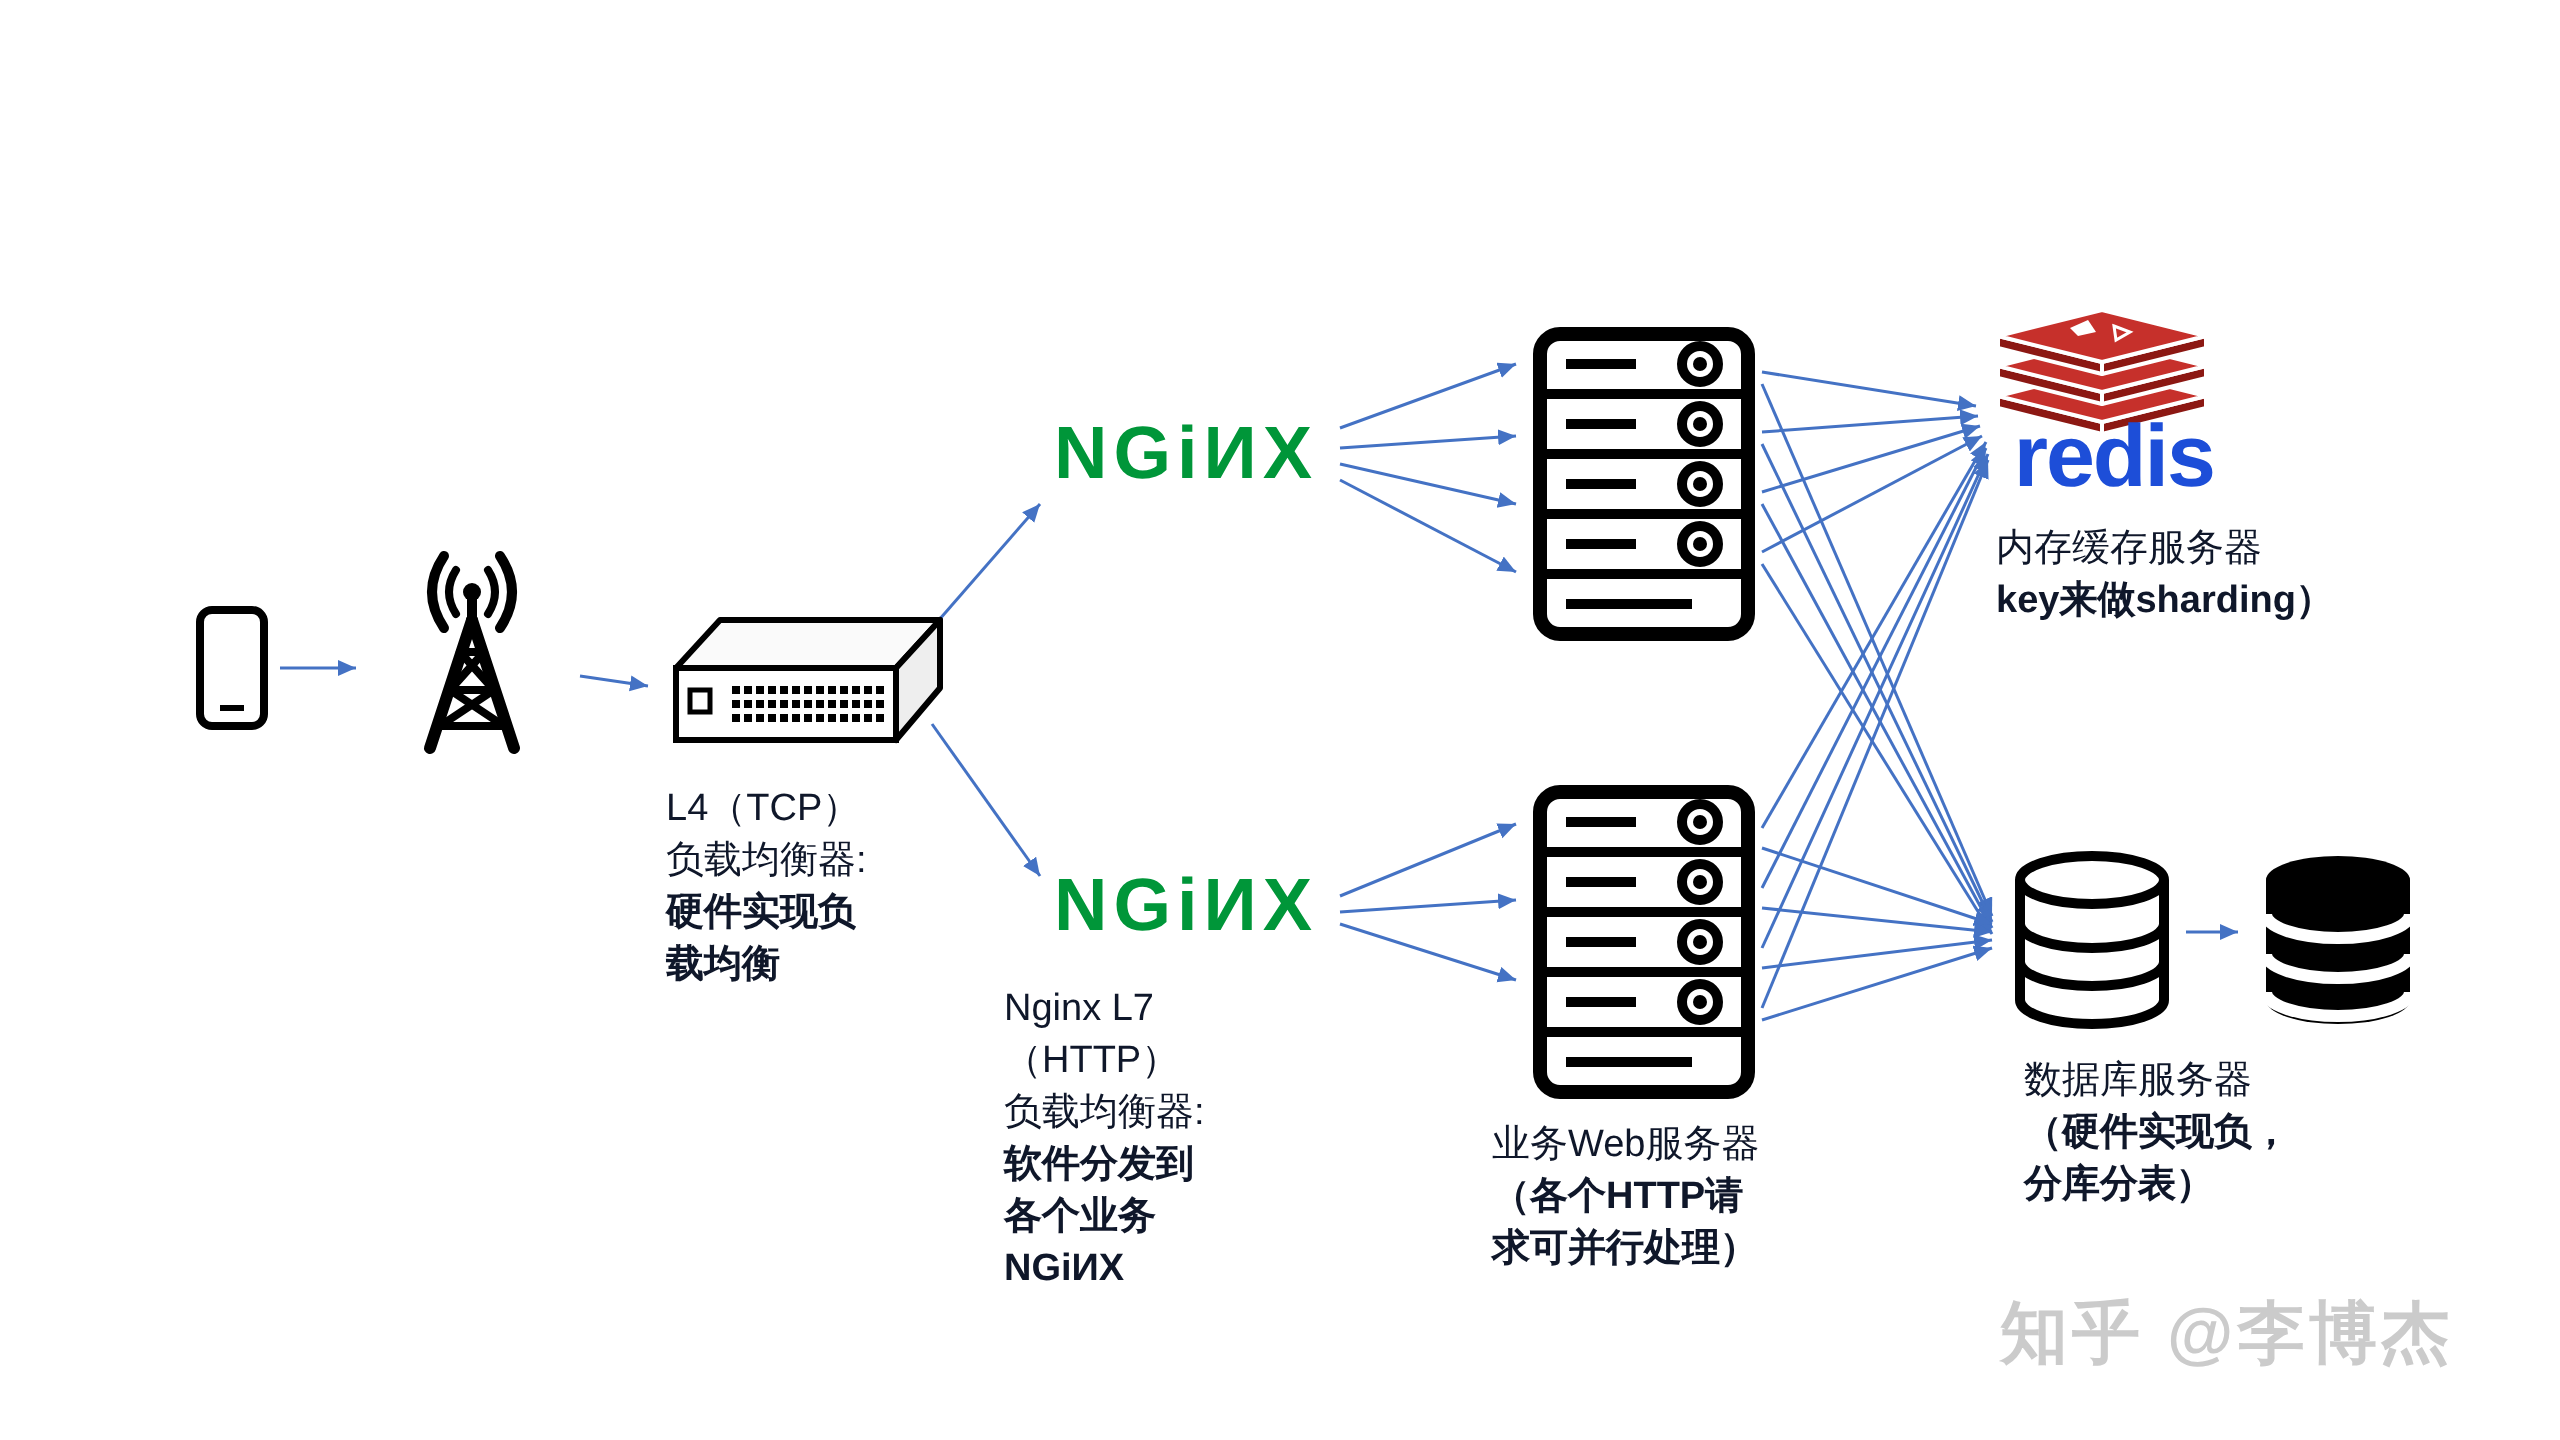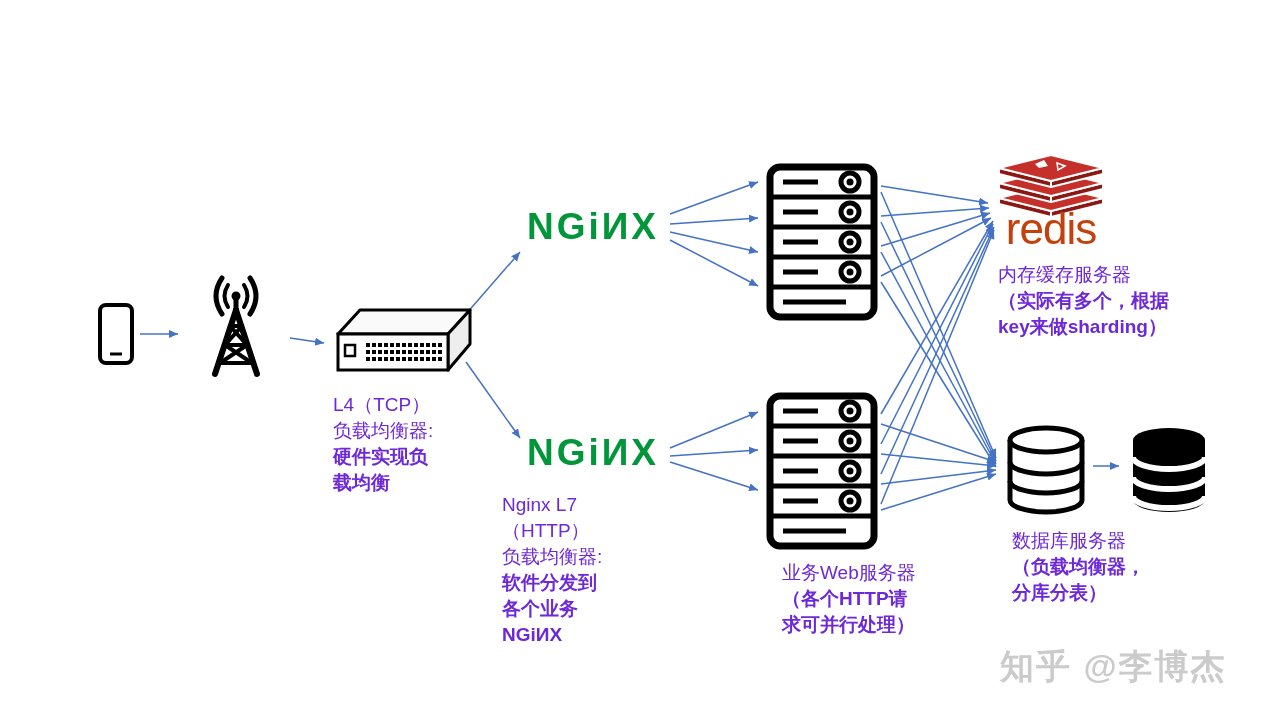--- a/index.html
+++ b/index.html
@@ -1,25 +1,25 @@
 <!DOCTYPE html>
 <html><head>
 <meta charset="utf-8">
 <style>
   html,body{margin:0;padding:0;background:#fff;}
   .canvas{position:relative;width:1280px;height:720px;background:#ffffff;overflow:hidden;
           font-family:"Liberation Sans","DejaVu Sans",sans-serif;}
   .title{position:absolute;left:98px;top:58px;font-size:47px;color:#575757;letter-spacing:2px;font-weight:400;}
   .icon{position:absolute;}
   .layer{position:absolute;left:0;top:0;}
-  .label{position:absolute;font-size:19px;line-height:26px;color:#6d28d9;}
+  .label{position:absolute;font-size:19px;line-height:26px;color:#0f172a;}
   .label .ln{display:block;white-space:nowrap;}
   .label .b{font-weight:700;}
   .nginx-logo{position:absolute;font-weight:700;font-size:37px;color:#009639;letter-spacing:3px;white-space:nowrap;}
-  .redis-word{position:absolute;width:112px;text-align:center;font-weight:400;font-size:44px;color:#c2410c;letter-spacing:-1px;}
+  .redis-word{position:absolute;width:112px;text-align:right;font-weight:700;font-size:44px;color:#1d4ed8;letter-spacing:-1px;}
   .watermark{position:absolute;left:1000px;top:644px;font-size:34px;color:#cbcbcb;letter-spacing:2px;white-space:nowrap;font-weight:bold;}
 </style>
 </head>
 <body>
 
 <div class="canvas">
 
 
   <svg class="layer" width="1280" height="720" viewBox="0 0 1280 720">
     <defs>
@@ -240,33 +240,32 @@
 
   <div class="label" style="left:502px;top:492px">
     <span class="ln">Nginx L7</span>
     <span class="ln">（HTTP）</span>
     <span class="ln">负载均衡器:</span>
     <span class="ln b">软件分发到</span>
     <span class="ln b">各个业务</span>
     <span class="ln b">NGiИX</span>
   </div>
 
-  <div class="label" style="left:782px;top:560px">
+  <div class="label" style="left:746px;top:560px">
     <span class="ln">业务Web服务器</span>
     <span class="ln b">（各个HTTP请</span>
     <span class="ln b">求可并行处理）</span>
   </div>
 
   <div class="label" style="left:998px;top:262px">
     <span class="ln">内存缓存服务器</span>
-    <span class="ln b">（实际有多个，根据</span>
     <span class="ln b">key来做sharding）</span>
   </div>
 
   <div class="label" style="left:1012px;top:528px">
     <span class="ln">数据库服务器</span>
-    <span class="ln b">（负载均衡器，</span>
+    <span class="ln b">（硬件实现负，</span>
     <span class="ln b">分库分表）</span>
   </div>
 
   <div class="watermark">知乎 @李博杰</div>
 
 </div>
 
 </body></html>

